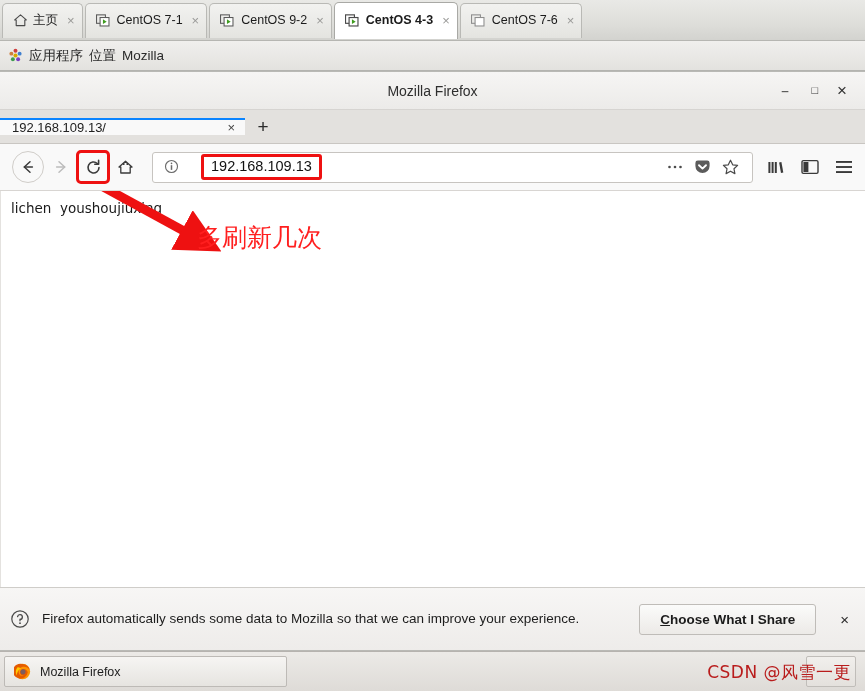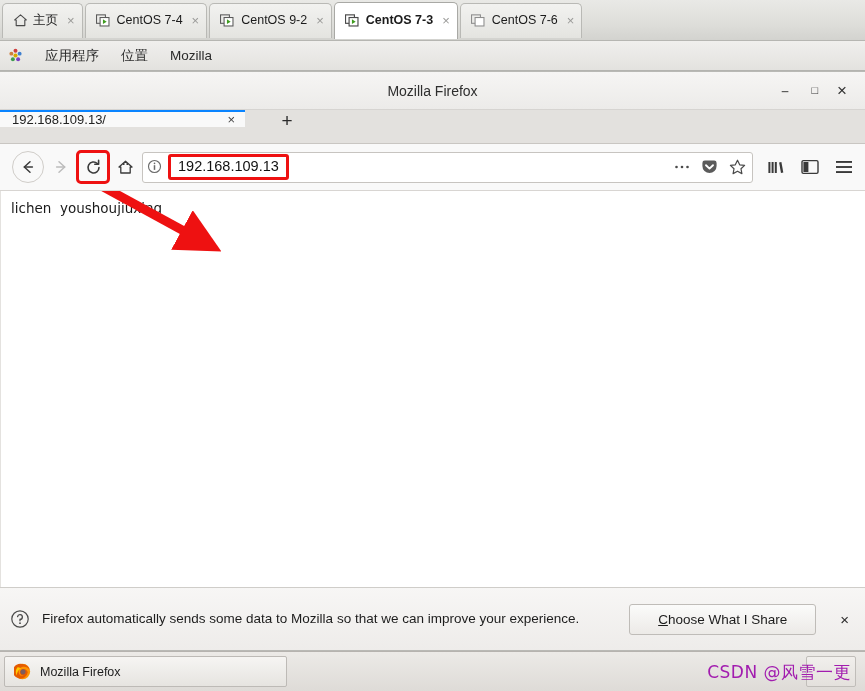--- a/index.html
+++ b/index.html
@@ -83,21 +83,21 @@
     height: 30px;
     background: linear-gradient(to bottom, #f0efed 0%, #e3e2df 100%);
     border-bottom: 1px solid #b4b4b0;
     display: flex;
     align-items: center;
     box-sizing: border-box;
     padding: 0 8px;
     font-size: 13.5px;
     color: #2b2b2b;
   }
-  .gnome-left { display: flex; align-items: center; gap: 22px; }
+  .gnome-left { display: flex; align-items: center; gap: 6px; }
   .gnome-left .menu-item { cursor: default; }
   .gnome-right {
     margin-left: auto;
     display: flex;
     align-items: center;
     gap: 12px;
     font-size: 13.5px;
     color: #2b2b2b;
   }
   .gnome-clock { letter-spacing: 0.3px; }
@@ -139,24 +139,23 @@
     padding-right: 18px;
     z-index: 2;
     color: #333;
   }
   .wc { font-size: 15px; line-height: 1; cursor: default; }
 
   .ff-tabbar {
     height: 34px;
     background: #e3e1de;
     display: flex;
-    align-items: flex-start;
+    align-items: center;
     box-sizing: border-box;
     border-bottom: 1px solid #c9c6c2;
-    gap: 24px;
   }
   .ff-tab {
     width: 245px;
     background: #f9f9f9;
     border-top: 2px solid #0a84ff;
     display: flex;
     align-items: center;
     padding: 0 10px 0 12px;
     font-size: 13px;
     color: #222;
@@ -201,29 +200,30 @@
   .nav-btn.back { border: 1px solid #d0cdc9; border-radius: 50%; }
   .reload-highlight {
     position: relative;
     outline: 3px solid #ee1111;
     outline-offset: -1px;
     border-radius: 3px;
   }
   .urlbar {
     flex: 1;
     height: 31px;
+    margin-left: 10px;
     margin-right: 8px;
     background: #ffffff;
     border: 1px solid #c7c4c0;
     border-radius: 3px;
     display: flex;
     align-items: center;
-    padding: 0 4px;
-    box-sizing: border-box;
-    gap: 6px;
+    padding: 0 11px;
+    box-sizing: border-box;
+    gap: 22px;
   }
   .url-info { color: #6a6a6a; font-size: 14px; line-height: 1; }
   .url-text-wrap {
     border: 3px solid #ee1111;
     border-radius: 3px;
     padding: 1px 7px 2px 7px;
     font-size: 14.5px;
     color: #111;
     line-height: 1.15;
   }
@@ -292,24 +292,25 @@
     font-size: 13.5px;
     color: #1d1d1d;
     line-height: 1.45;
     max-width: 560px;
   }
   .notice-btn {
     margin-left: auto;
     background: linear-gradient(to bottom, #fbfbfa 0%, #eceae7 100%);
     border: 1px solid #bfbcb8;
     border-radius: 3px;
-    padding: 7px 28px;
+    padding: 7px 20px;
     font-size: 13.5px;
     color: #1c1c1c;
     white-space: nowrap;
+    font-weight: bold;
   }
   .notice-btn u { text-decoration: underline; }
   .notice-close {
     font-size: 15px;
     color: #2b2b2b;
     padding-left: 12px;
     padding-right: 2px;
   }
 
   
@@ -347,21 +348,21 @@
     border: 1px solid #c0bdb9;
     background: linear-gradient(to bottom, #f1efec 0%, #e4e1dd 100%);
     border-radius: 2px;
     margin-right: 5px;
   }
   .watermark {
     position: absolute;
     right: 14px;
     top: 661px;
     font-size: 17px;
-    color: #a21caf;
+    color: #b91c1c;
     font-family: "DejaVu Sans", sans-serif;
     white-space: nowrap;
     letter-spacing: 0.5px;
   }
 </style>
 </head>
 <body>
 
 <div class="screen">
 
@@ -378,21 +379,21 @@
     </div>
 
     <div class="vm-tab">
       <span class="icon-vm">
         <svg width="16" height="14" viewBox="0 0 18 15">
           <rect x="0.6" y="0.6" width="10" height="9.5" fill="none" stroke="#5a5a5a" stroke-width="1.2"></rect>
           <rect x="4.6" y="3.6" width="10" height="9.5" fill="#ffffff" stroke="#5a5a5a" stroke-width="1.2"></rect>
           <path d="M7.8 5.6 L12 8.3 L7.8 11 Z" fill="#3f9c1f"></path>
         </svg>
       </span>
-      <span class="vm-label">CentOS 7-4</span>
+      <span class="vm-label">CentOS 7-1</span>
       <span class="vm-tab-close">×</span>
     </div>
 
     <div class="vm-tab">
       <span class="icon-vm">
         <svg width="16" height="14" viewBox="0 0 18 15">
           <rect x="0.6" y="0.6" width="10" height="9.5" fill="none" stroke="#5a5a5a" stroke-width="1.2"></rect>
           <rect x="4.6" y="3.6" width="10" height="9.5" fill="#ffffff" stroke="#5a5a5a" stroke-width="1.2"></rect>
           <path d="M7.8 5.6 L12 8.3 L7.8 11 Z" fill="#3f9c1f"></path>
         </svg>
@@ -402,21 +403,21 @@
     </div>
 
     <div class="vm-tab active">
       <span class="icon-vm">
         <svg width="16" height="14" viewBox="0 0 18 15">
           <rect x="0.6" y="0.6" width="10" height="9.5" fill="none" stroke="#4a4a4a" stroke-width="1.3"></rect>
           <rect x="4.6" y="3.6" width="10" height="9.5" fill="#ffffff" stroke="#4a4a4a" stroke-width="1.3"></rect>
           <path d="M7.8 5.6 L12 8.3 L7.8 11 Z" fill="#3f9c1f"></path>
         </svg>
       </span>
-      <span class="vm-label">CentOS 7-3</span>
+      <span class="vm-label">CentOS 4-3</span>
       <span class="vm-tab-close">×</span>
     </div>
 
     <div class="vm-tab">
       <span class="icon-vm">
         <svg width="16" height="14" viewBox="0 0 18 15">
           <rect x="0.6" y="0.6" width="10" height="9.5" fill="none" stroke="#8d8d8d" stroke-width="1.2"></rect>
           <rect x="4.6" y="3.6" width="10" height="9.5" fill="#ffffff" stroke="#8d8d8d" stroke-width="1.2"></rect>
         </svg>
       </span>
@@ -551,20 +552,21 @@
 
       <svg class="annot-arrow" width="864" height="400" viewBox="0 0 864 400">
         <defs>
           <marker id="arrowhead" markerWidth="5" markerHeight="5" refX="1.4" refY="2.5" orient="auto">
             <path d="M0 0 L5 2.5 L0 5 Z" fill="#ee1111"></path>
           </marker>
         </defs>
         <line x1="95" y1="-8" x2="192" y2="45" stroke="#ee1111" stroke-width="9" marker-end="url(#arrowhead)"></line>
       </svg>
 
+      <div class="annot-text">多刷新几次</div>
     </div>
 
     <div class="ff-notice">
       <span class="notice-icon">
         <svg width="20" height="20" viewBox="0 0 20 20">
           <circle cx="10" cy="10" r="8.2" fill="none" stroke="#4a4a4a" stroke-width="1.2"></circle>
           <path d="M7.6 7.6 A2.4 2.4 0 1 1 10 10.4 L10 11.8" fill="none" stroke="#4a4a4a" stroke-width="1.3" stroke-linecap="round"></path>
           <circle cx="10" cy="14.2" r="0.9" fill="#4a4a4a"></circle>
         </svg>
       </span>

